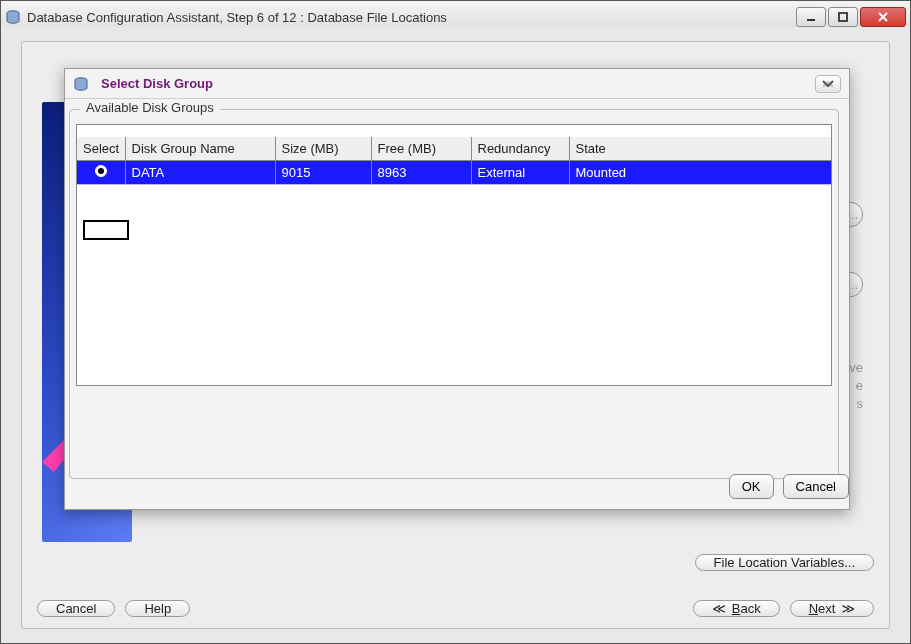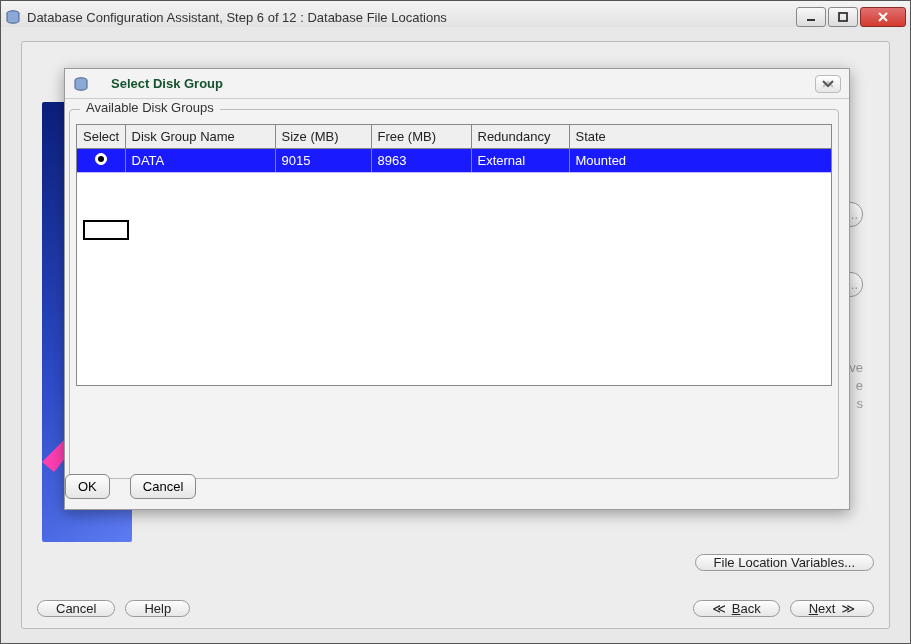--- a/index.html
+++ b/index.html
@@ -27,43 +27,43 @@
 
     .wiz-btn { border: 1px solid #999; border-radius: 12px; background: linear-gradient(#fdfdfd,#e6e6e6); padding: 0 18px; color: #222; cursor: default; user-select:none; }
     .wiz-btn + .wiz-btn { margin-left: 10px; }
     .nav-group { display: flex; margin-left: auto; }
     .nav-group .wiz-btn { display: inline-flex; align-items: center; gap:6px; }
     .underline-accel { text-decoration: underline; }
 
     
     .modal-dialog { position: absolute; top: 68px; left: 64px; width: 786px; height: 442px; background: #f3f3f3; border: 1px solid #9a9a9a; box-shadow: 0 4px 14px rgba(0,0,0,0.35); }
     .modal-titlebar { height: 30px; display:flex; align-items:center; padding:0 8px; border-bottom:1px solid #ccc; background: #f3f3f3; }
-    .modal-title-text { margin-left: 16px; font-weight: bold; color: #14532d; }
+    .modal-title-text { margin-left: 6px; font-weight: bold; color: #701a75; }
     .modal-close { margin-left: auto; width: 26px; height: 18px; border:1px solid #bbb; border-radius: 4px; display:flex;align-items:center;justify-content:center; background: linear-gradient(#fff,#e6e6e6); }
     .modal-close svg { width: 14px; height: 10px; stroke: #555; stroke-width: 2; fill:none; }
 
     .groupbox { position: absolute; top: 40px; left: 4px; right: 10px; height: 370px; border: 1px solid #bbb; border-radius: 4px; background:#f3f3f3; }
     .groupbox-label { position: absolute; top: -10px; left: 10px; background:#f3f3f3; padding: 0 6px; color:#333; }
     .table-wrap { position: absolute; top: 14px; left: 6px; right: 6px; height: 262px; border: 1px solid #888; background:#fff; overflow:hidden; }
 
-    table.diskgroups { width:100%; border-collapse: collapse; table-layout: fixed; }
+    table.diskgroups { width:100%; border-collapse: collapse; table-layout: fixed; margin-top: 12px; }
     table.diskgroups th { text-align:left; font-weight: normal; padding: 4px 6px; border-right:1px solid #888; border-bottom:1px solid #888; background:#efefef; color:#222; }
     table.diskgroups td { padding: 4px 6px; border-right:1px solid #888; border-bottom:1px solid #c4b5fd; color:#111; }
     table.diskgroups th:last-child, table.diskgroups td:last-child { border-right:none; }
     tr.selected td { background:#1a1aff; color:#fff; }
     .radio-cell { text-align:center; }
     .radio-dot { width:12px; height:12px; border:1px solid #000; border-radius:50%; display:inline-block; position:relative; background:#fff; }
     tr.selected .radio-dot { border-color:#fff; background:#fff; }
     .radio-dot.checked::after { content:""; position:absolute; top:2px; left:2px; width:6px; height:6px; border-radius:50%; background:#000; }
 
     .empty-cell-box { position:absolute; top: 95px; left:6px; width:46px; height:20px; border:2px solid #000; background:#fff; }
 
     .note-text { position:absolute; bottom: 16px; left: 10px; right:10px; color:#333; }
 
-    .modal-buttons { position:absolute; bottom: 10px; left:0; right:0; display:flex; justify-content:flex-start; gap:20px; }
+    .modal-buttons { position:absolute; bottom: 10px; left:0; right:0; display:flex; justify-content:flex-end; gap:9px; }
     .modal-btn { border: 1px solid #888; border-radius: 6px; background: linear-gradient(#fdfdfd,#e6e6e6); padding: 4px 12px; cursor:default; }
 
     
     .bg-btn { position:absolute; right:26px; border:1px solid #999; border-radius:12px; background: linear-gradient(#fdfdfd,#e6e6e6); padding: 4px 8px; color:#999; width:32px; text-align:left; overflow:hidden;}
     .bg-label-clip { position:absolute; right:26px; color:#999; font-size:13px; overflow:hidden; text-align:left; white-space:nowrap; }
   </style>
 </head>
 <body>
 
 <div class="outer-window">

